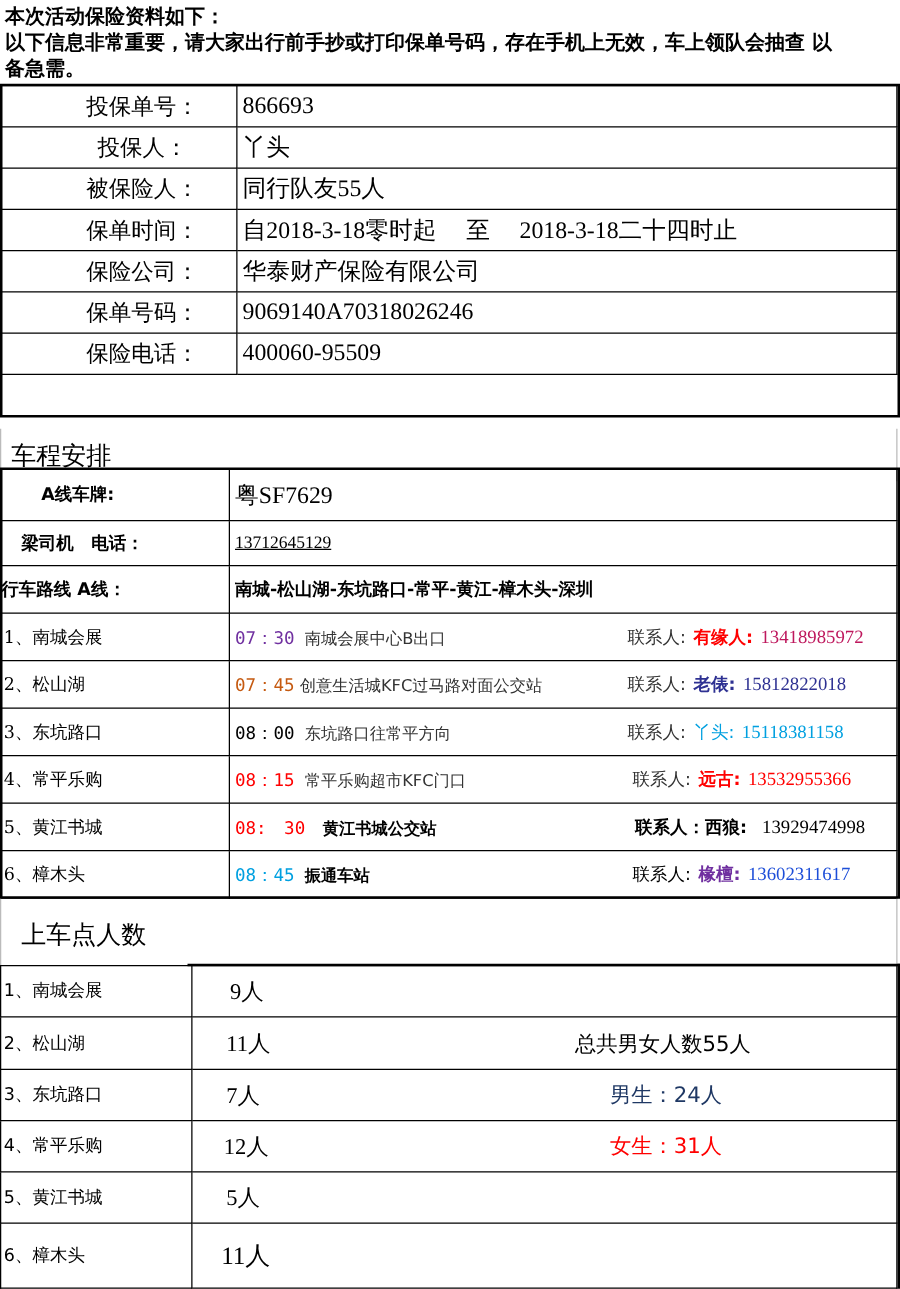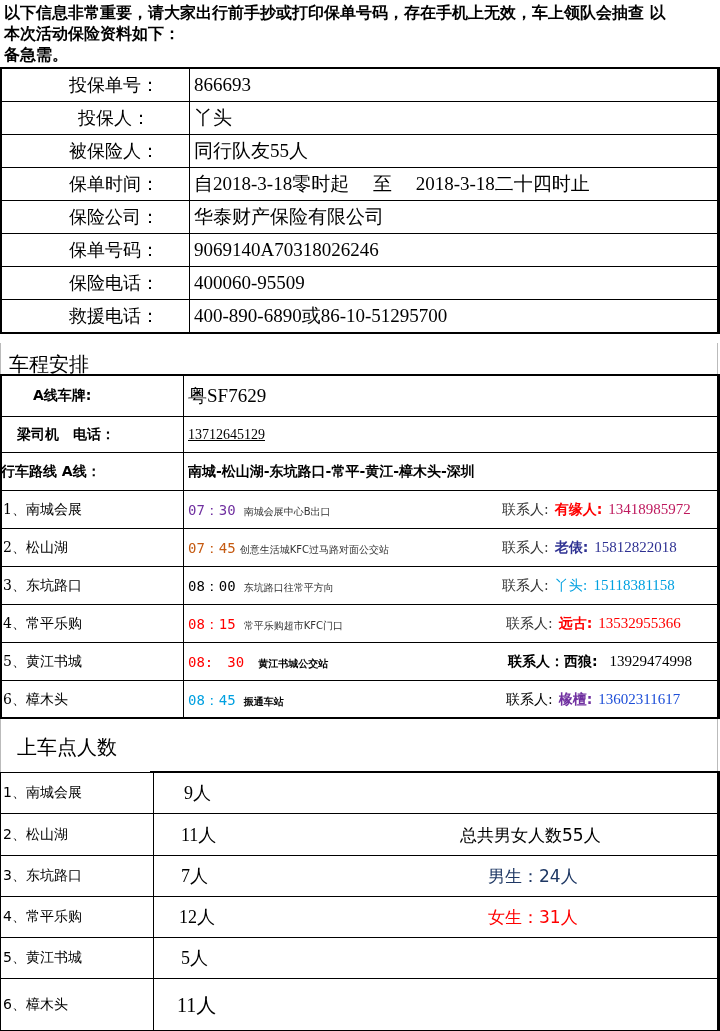--- a/index.html
+++ b/index.html
@@ -25,38 +25,38 @@
   .r-plate td.k { padding-left:32px; }
   .r-plate td.v { font-size:19px; font-family:"Liberation Serif", serif; }
   .r-driver td { height:35px; }
   .r-driver td.k { padding-left:16px; }
   .r-driver td.v { font-size:14px; font-family:"Liberation Serif", serif;text-decoration:underline; }
   .r-line td { height:37px; }
   .r-line td.v { font-size:14px; font-weight:bold; font-family:"DejaVu Sans", sans-serif; }
   .r-stop td { height:37px; }
   .r-stop td.k { font-weight:normal !important; font-size:14px; font-family:"DejaVu Serif", serif !important; padding-left:2px; }
   .stop-time { display:inline-block; font-size:14px; font-family:"DejaVu Sans Mono", monospace; }
-  .stop-place { font-size:10px; margin-left:8px; font-family:"DejaVu Sans", sans-serif; color:#333; }
+  .stop-place { font-size:13px; margin-left:8px; font-family:"DejaVu Sans", sans-serif; color:#333; }
   .stop-contact { position:absolute; top:50%; transform:translateY(-50%); font-size:14px; font-family:"DejaVu Sans", sans-serif; }
   .contact-label { color:#333; }
   .contact-name { font-weight:bold; margin-left:6px;margin-top:34px; }
   .contact-phone { margin-left:6px; font-family:"Liberation Serif", serif; font-size:15px; }
   
   #count { top:772px; }
   #count td.k { width:150px; font-size:14px; padding-left:2px; font-family:"DejaVu Sans", sans-serif; }
   #count td.v { font-size:18px; font-family:"Liberation Serif", serif; position:relative; }
   #count td.v .num { position:absolute; top:50%; transform:translateY(-50%); }
   #count td.v .side { position:absolute; top:50%; transform:translateY(-50%); font-family:"DejaVu Sans", sans-serif; font-size:17px; }
 </style>
 </head>
 <body>
 
 <div class="intro">
+  <div>本次活动保险资料如下：</div>
   <div>以下信息非常重要，请大家出行前手抄或打印保单号码，存在手机上无效，车上领队会抽查 以</div>
-  <div>本次活动保险资料如下：</div>
   <div>备急需。</div>
 </div>
 
 <table class="tbl" id="ins">
   <tbody>
     <tr>
         <td class="k">投保单号：</td>
         <td class="v">866693</td>
       </tr>
     <tr>
@@ -75,24 +75,20 @@
         <td class="k">保险公司：</td>
         <td class="v">华泰财产保险有限公司</td>
       </tr>
     <tr>
         <td class="k">保单号码：</td>
         <td class="v">9069140A70318026246</td>
       </tr>
     <tr>
         <td class="k">保险电话：</td>
         <td class="v">400060-95509</td>
-      </tr>
-    <tr>
-        <td class="k">救援电话：</td>
-        <td class="v">400-890-6890或86-10-51295700</td>
       </tr>
   </tbody>
 </table>
 <div class="frame" style="left:0;top:67px;width:720px;height:267px;"></div>
 
 <div class="section" id="sec1">车程安排</div>
 
 <table class="tbl" id="route">
   <tbody>
     <tr class="r-plate">

